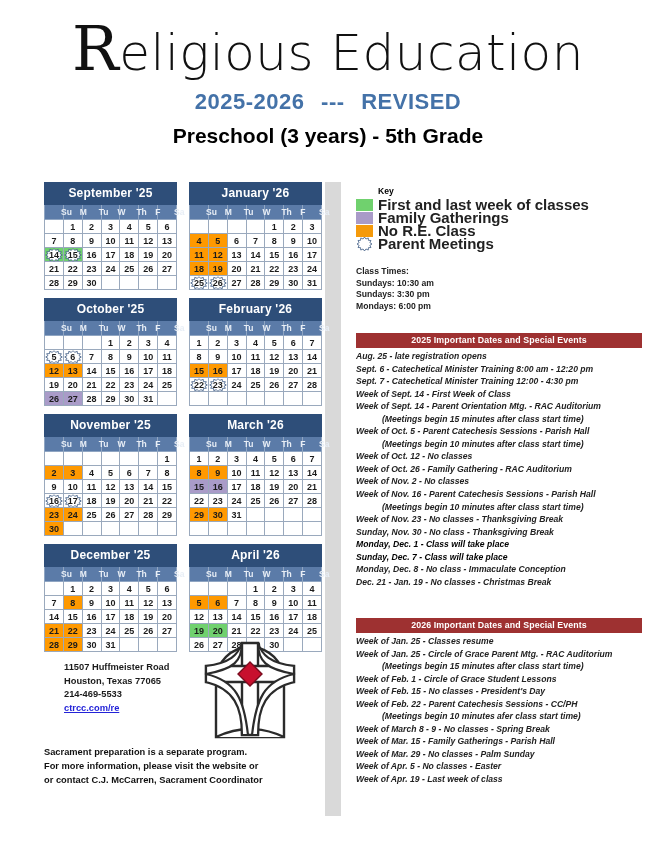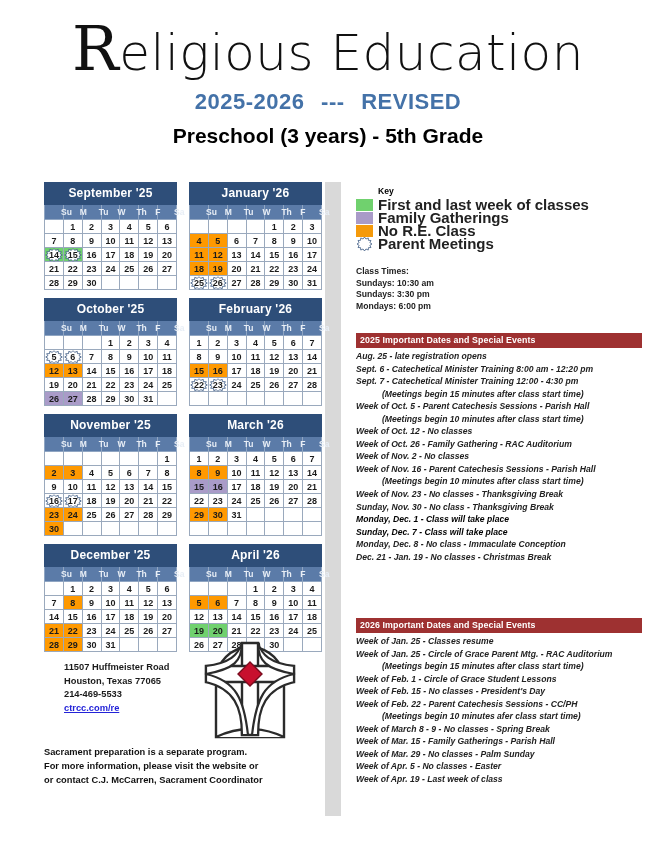--- a/index.html
+++ b/index.html
@@ -67,21 +67,21 @@
   .swatch.burstbox{background:none;display:flex;align-items:center;justify-content:center;}
   .key-label{font-weight:bold;font-size:15px;line-height:12px;color:#222;}
 
   
   .class-times{position:absolute;left:356px;top:266px;width:286px;font-size:8.6px;font-weight:bold;color:#222;}
   .class-times div{line-height:11.6px;}
 
   
   .sec-head{
     background:#9E3131;color:#fff;font-weight:bold;font-size:8.8px;
-    padding:2px 4px 3px;letter-spacing:.1px;
+    padding:2px 4px 3px;letter-spacing:.1px;text-align:center;
   }
   .events-2025{position:absolute;left:356px;top:333px;width:286px;}
   .events-2026{position:absolute;left:356px;top:618px;width:286px;}
   .ev{font-size:8.6px;font-weight:bold;color:#222;line-height:11.55px;padding-top:1px;}
   .ev.indent{padding-left:26px;}
   .ev.strong{color:#000;font-weight:bold;}
   .ev-list{padding-top:2px;font-style:italic;}
 
   
   .address{
@@ -689,20 +689,22 @@
   <div>Sundays: 3:30 pm</div>
   <div>Mondays: 6:00 pm</div>
 </div>
 
 <div class="events-2025">
   <div class="sec-head">2025 Important Dates and Special Events</div>
   <div class="ev-list" id="ev-2025">
       <div class="ev">Aug. 25 - late registration opens</div>
       <div class="ev">Sept. 6 - Catechetical Minister Training 8:00 am - 12:20 pm</div>
       <div class="ev">Sept. 7 - Catechetical Minister Training 12:00 - 4:30 pm</div>
+      <div class="ev">Week of Sept. 14 - First Week of Class</div>
+      <div class="ev">Week of Sept. 14 - Parent Orientation Mtg. - RAC Auditorium</div>
       <div class="ev indent">(Meetings begin 15 minutes after class start time)</div>
       <div class="ev">Week of Oct. 5 - Parent Catechesis Sessions - Parish Hall</div>
       <div class="ev indent">(Meetings begin 10 minutes after class start time)</div>
       <div class="ev">Week of Oct. 12 - No classes</div>
       <div class="ev">Week of Oct. 26 - Family Gathering - RAC Auditorium</div>
       <div class="ev">Week of Nov. 2 - No classes</div>
       <div class="ev">Week of Nov. 16 - Parent Catechesis Sessions - Parish Hall</div>
       <div class="ev indent">(Meetings begin 10 minutes after class start time)</div>
       <div class="ev">Week of Nov. 23 - No classes - Thanksgiving Break</div>
       <div class="ev">Sunday, Nov. 30 - No class - Thanksgiving Break</div>

